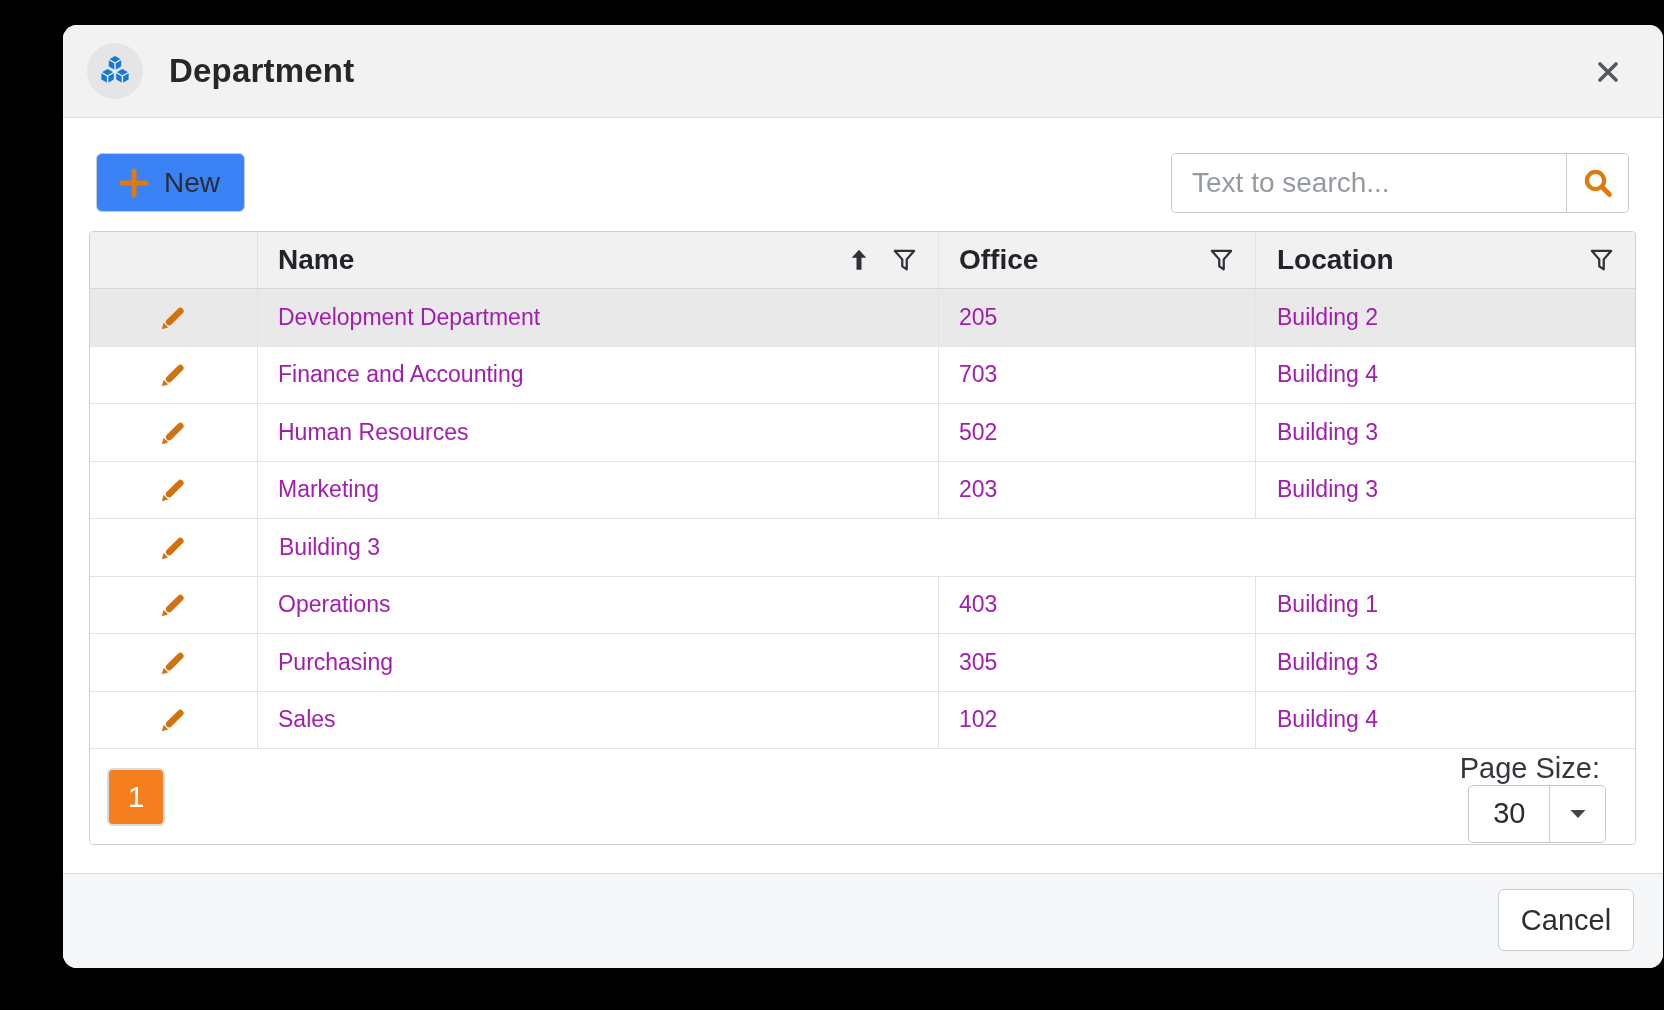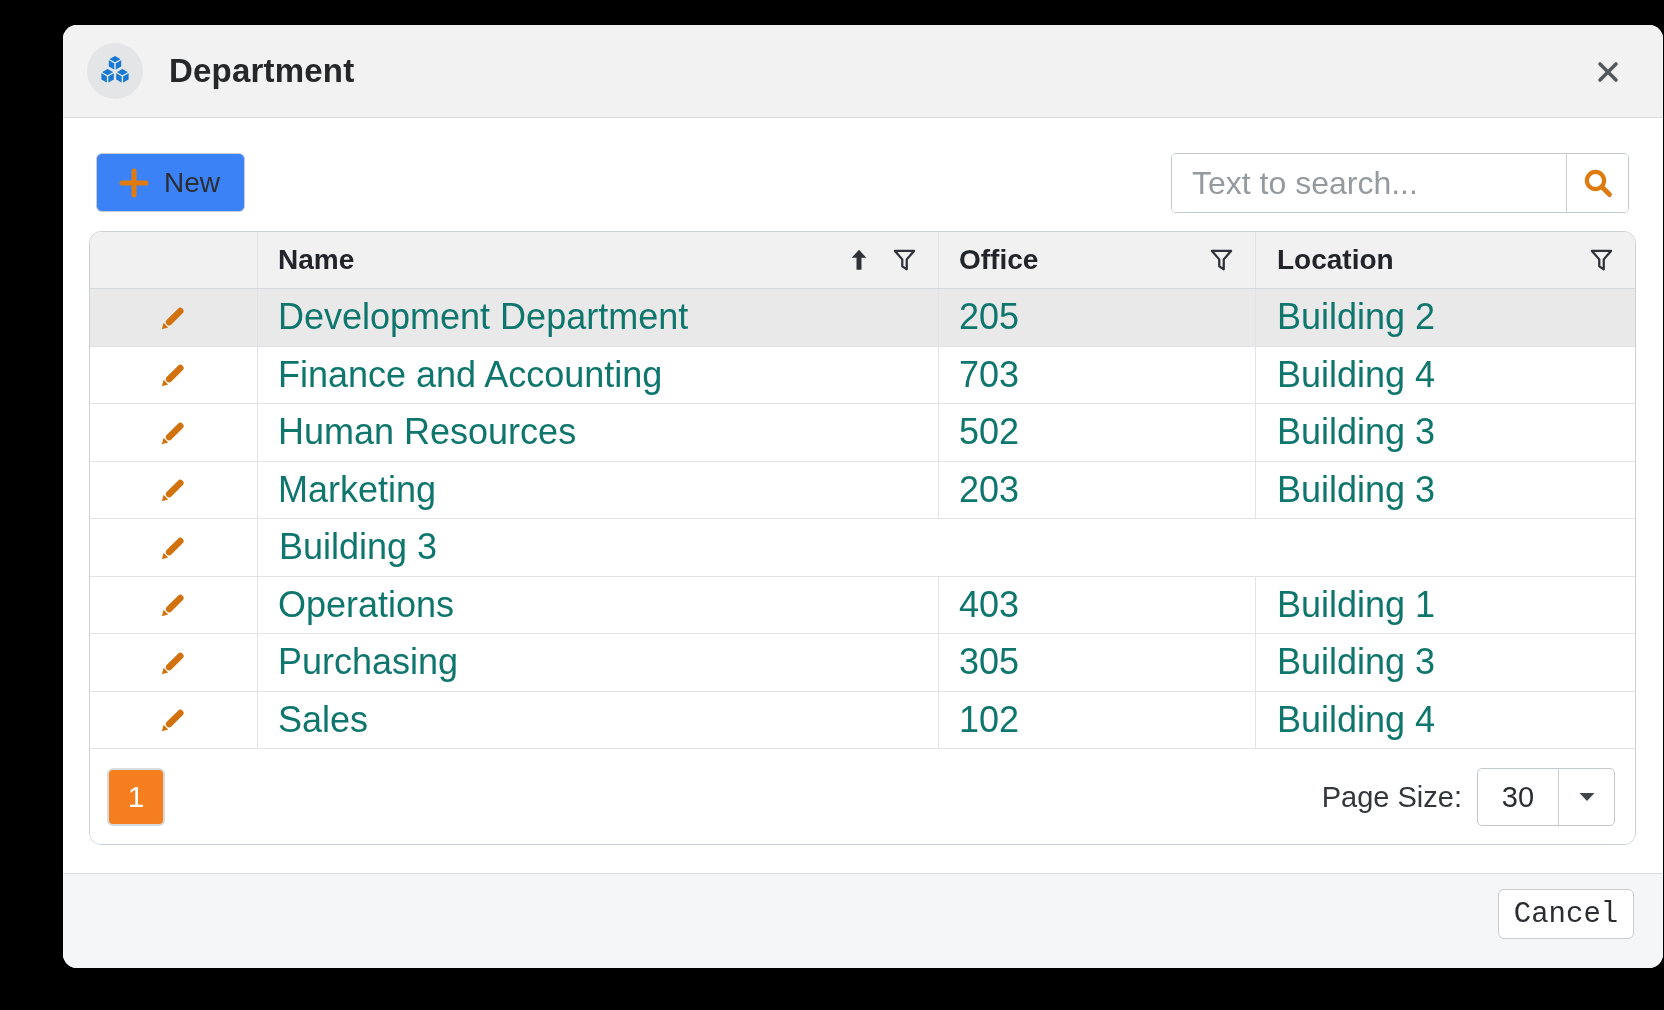--- a/index.html
+++ b/index.html
@@ -19,61 +19,61 @@
   .close{ position:absolute; right:31px; top:23px; width:48px; height:48px; border:none;
     background:transparent; cursor:pointer; display:flex; align-items:center; justify-content:center; }
 
   
   .new-btn{ position:absolute; left:33px; top:128px; height:59px; padding:0 24px 0 20px;
     background:#3b82f6; border:1px solid #c8cdd2; border-radius:6px; display:flex;
     align-items:center; gap:13px; font-size:28px; color:#2b2d31; cursor:pointer;
     font-family:inherit; }
   .search{ position:absolute; right:34px; top:128px; width:458px; height:60px;
     border:1px solid #c3c8cd; border-radius:5px; background:#fff; display:flex; overflow:hidden; }
-  .search input{ flex:1; border:none; outline:none; padding:0 20px; font-size:32px;
+  .search input{ flex:1; border:none; outline:none; padding:0 20px; font-size:28px;
     color:#2b2d31; font-family:inherit; min-width:0; }
   .search input::placeholder{ color:#959a9f; }
   .search-btn{ width:62px; border:none; border-left:1px solid #c9ced3; background:#fff;
     cursor:pointer; display:flex; align-items:center; justify-content:center; }
 
   
   .table{ position:absolute; left:26px; top:206px; width:1547px; height:614px;
-    border:1px solid #ccd1d6; border-radius:12px; overflow:hidden; background:#fff; }
+    border:1px solid #ccd1d6; border-radius:4px; overflow:hidden; background:#fff; }
   .thead{ display:flex; height:57px; background:#f1f1f2; border-bottom:1px solid #d4d8db; }
   .th,.td{ display:flex; align-items:center; }
   .th{ font-size:28px; font-weight:700; color:#212428; }
   .c-edit{ width:168px; flex:0 0 168px; justify-content:center; border-right:1px solid #e1e3e6; }
   .c-name{ flex:0 0 681px; padding-left:20px; border-right:1px solid #e1e3e6; }
   .c-office{ flex:0 0 317px; padding-left:20px; border-right:1px solid #e1e3e6; }
   .c-loc{ flex:1 1 auto; padding-left:21px; }
   .th-icons{ margin-left:auto; margin-right:20px; display:flex; align-items:center; gap:19px; }
   .tr{ display:flex; height:57.5px; background:#fff; border-bottom:1px solid #e1e3e6; cursor:pointer; }
   .tr.selected{ background:#e9e9ea; }
-  .td{ font-size:36px; color:#0f766e; }
+  .td{ font-size:23px; color:#a21caf; }
   .pencil-btn{ background:none; border:none; cursor:pointer; display:flex; align-items:center; justify-content:center; }
 
   
   .pagination{ display:flex; align-items:center; height:96px; background:#fff; }
   .page-btn{ margin-left:17px; width:58px; height:58px; background:#f57e1e; color:#fff;
     font-size:30px; border:2px solid #d8dbde; border-radius:6px; cursor:pointer;
     display:flex; align-items:center; justify-content:center; font-family:inherit; }
-  .page-size{ margin-left:auto; margin-right:20px; display:flex; align-items:center; }
+  .page-size{ margin-left:auto; margin-right:20px; display:flex; align-items:center;flex-direction:column; }
   .ps-label{ font-size:29px; color:#33373c; margin-right:15px; }
   .ps-select{ width:138px; height:58px; border:1px solid #c3c8cd; border-radius:5px;
     display:flex; overflow:hidden; cursor:pointer; background:#fff; }
   .ps-value{ flex:1; display:flex; align-items:center; justify-content:center;
     font-size:29px; color:#2b2d31; }
   .ps-arrow{ width:56px; border-left:1px solid #c9ced3; display:flex; align-items:center; justify-content:center; }
 
   
   .dialog-footer{ position:absolute; left:0; top:848px; width:100%; height:95px;
     background:#f5f6f8; border-top:1px solid #d9dcdf; }
-  .cancel-btn{ position:absolute; right:29px; top:15px; width:136px; height:50px;
+  .cancel-btn{ position:absolute; right:29px; top:15px; width:136px; height:62px;
     background:#fff; border:1px solid #c8cdd2; border-radius:6px; font-size:29px;
-    color:#2b2d31; cursor:pointer; font-family:Liberation Mono, monospace; }
+    color:#2b2d31; cursor:pointer; font-family:Liberation Sans, sans-serif; }
 </style>
 </head>
 <body>
 
 <div class="dialog">
 
   <div class="dialog-header">
     <div class="avatar">
       <svg width="36" height="36" viewBox="0 0 36 36">
         <g fill="#1878d2" stroke="#e4e5e7" stroke-width="1.6" stroke-linejoin="round">

